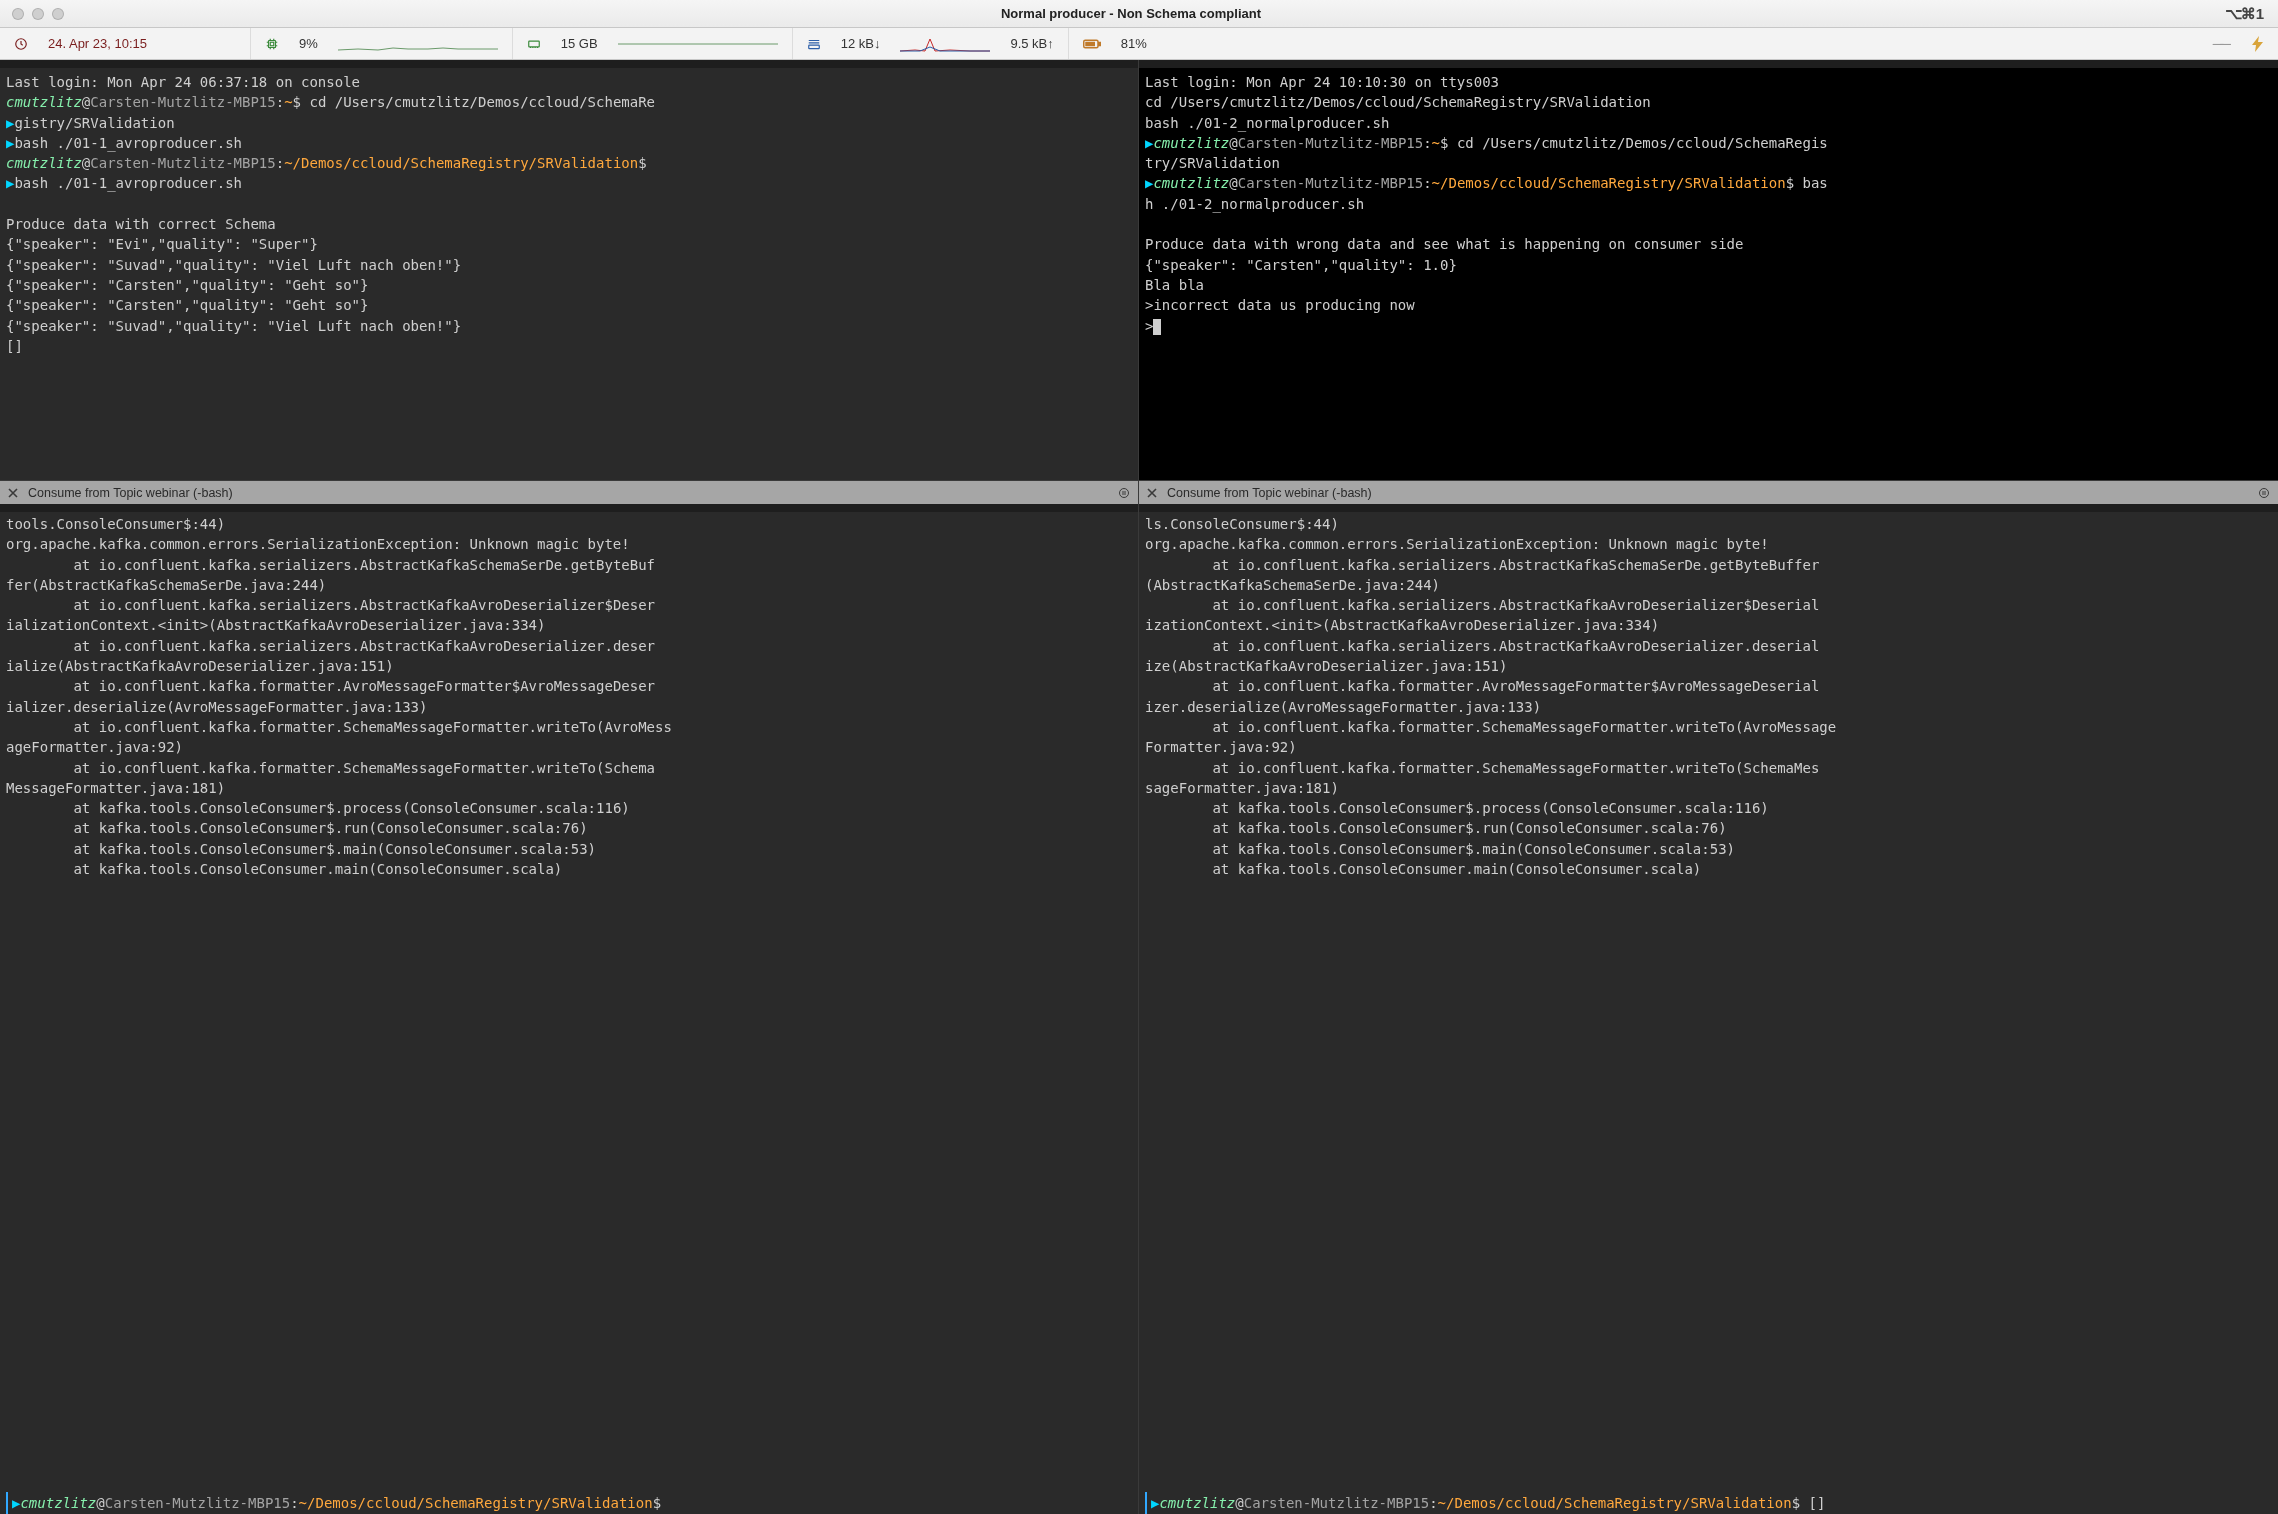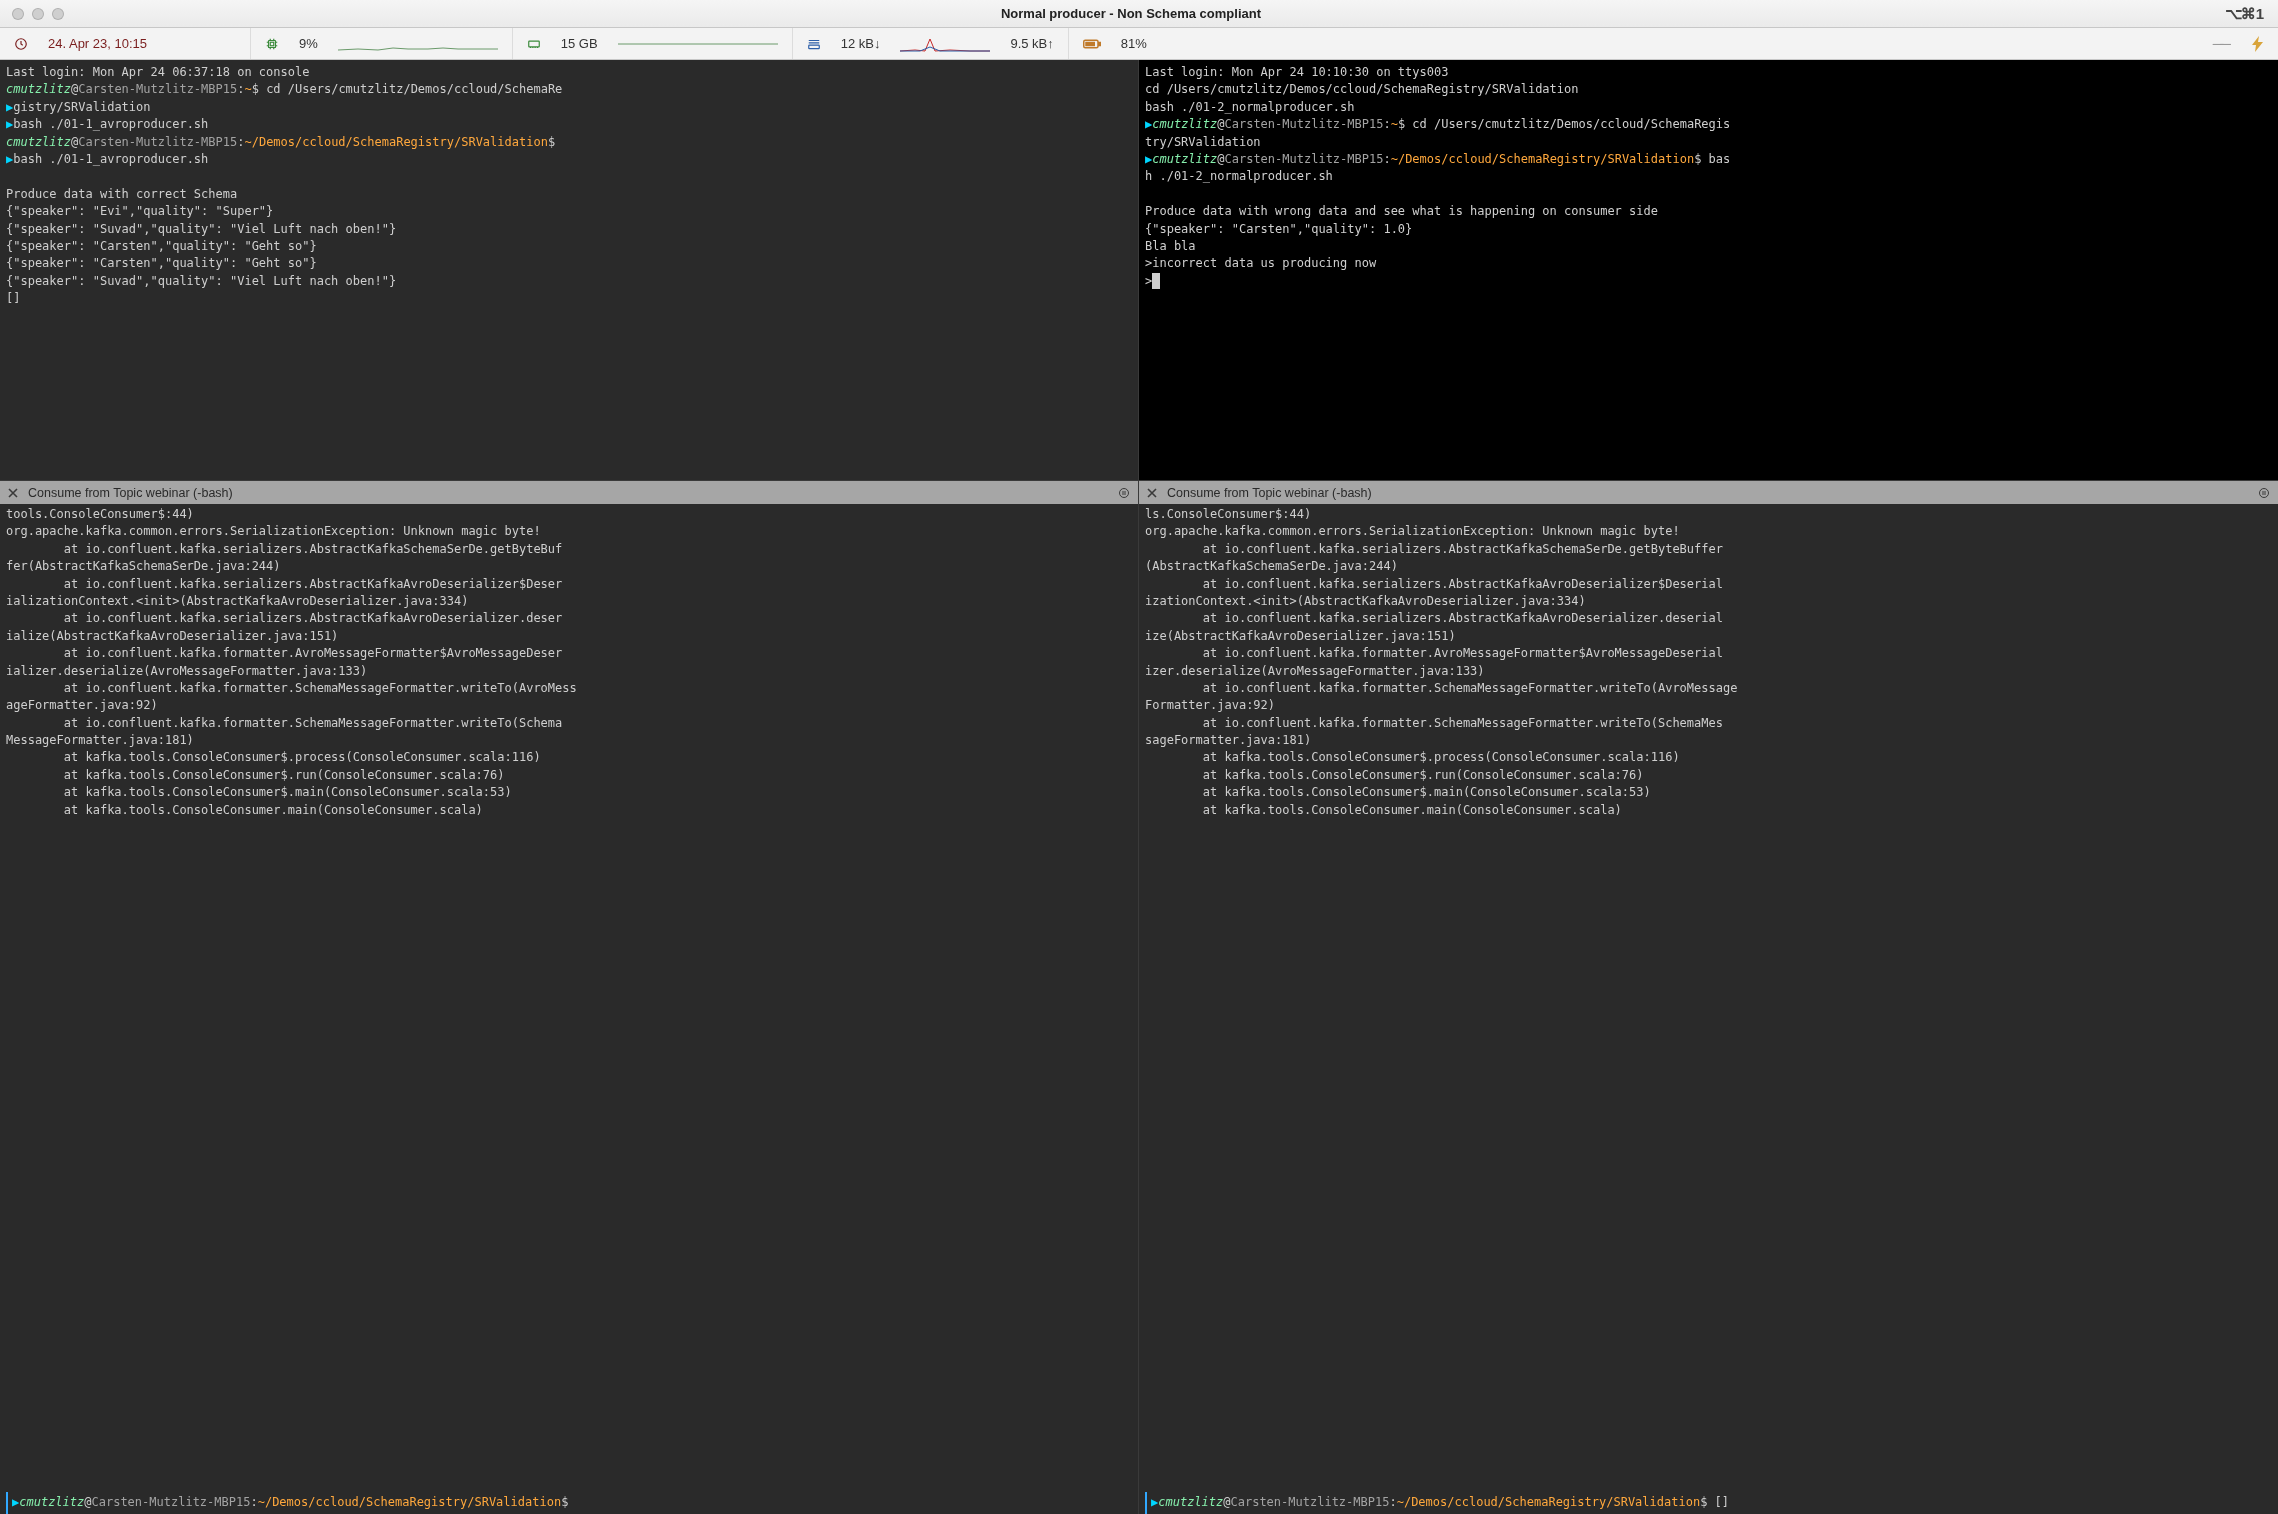--- a/index.html
+++ b/index.html
@@ -6,22 +6,23 @@
   html, body { width: 100%; height: 100%; }
   body {
     font-family: -apple-system, BlinkMacSystemFont, "Helvetica Neue", sans-serif;
     background: #1e1e1e;
     font-size: 13px;
     color: #d0d0d0;
     overflow: hidden;
   }
   .mono {
     font-family: ui-monospace, "Menlo", "Monaco", "Consolas", monospace;
-    font-size: 12px;
+    font-size: 14px;
     line-height: 1.45;
+    margin-top: 8px;
   }
 
   
   .titlebar {
     height: 28px;
     background: linear-gradient(#f5f5f5, #eaeaea);
     border-bottom: 1px solid #c7c7c7;
     display: flex;
     align-items: center;
     position: relative;

